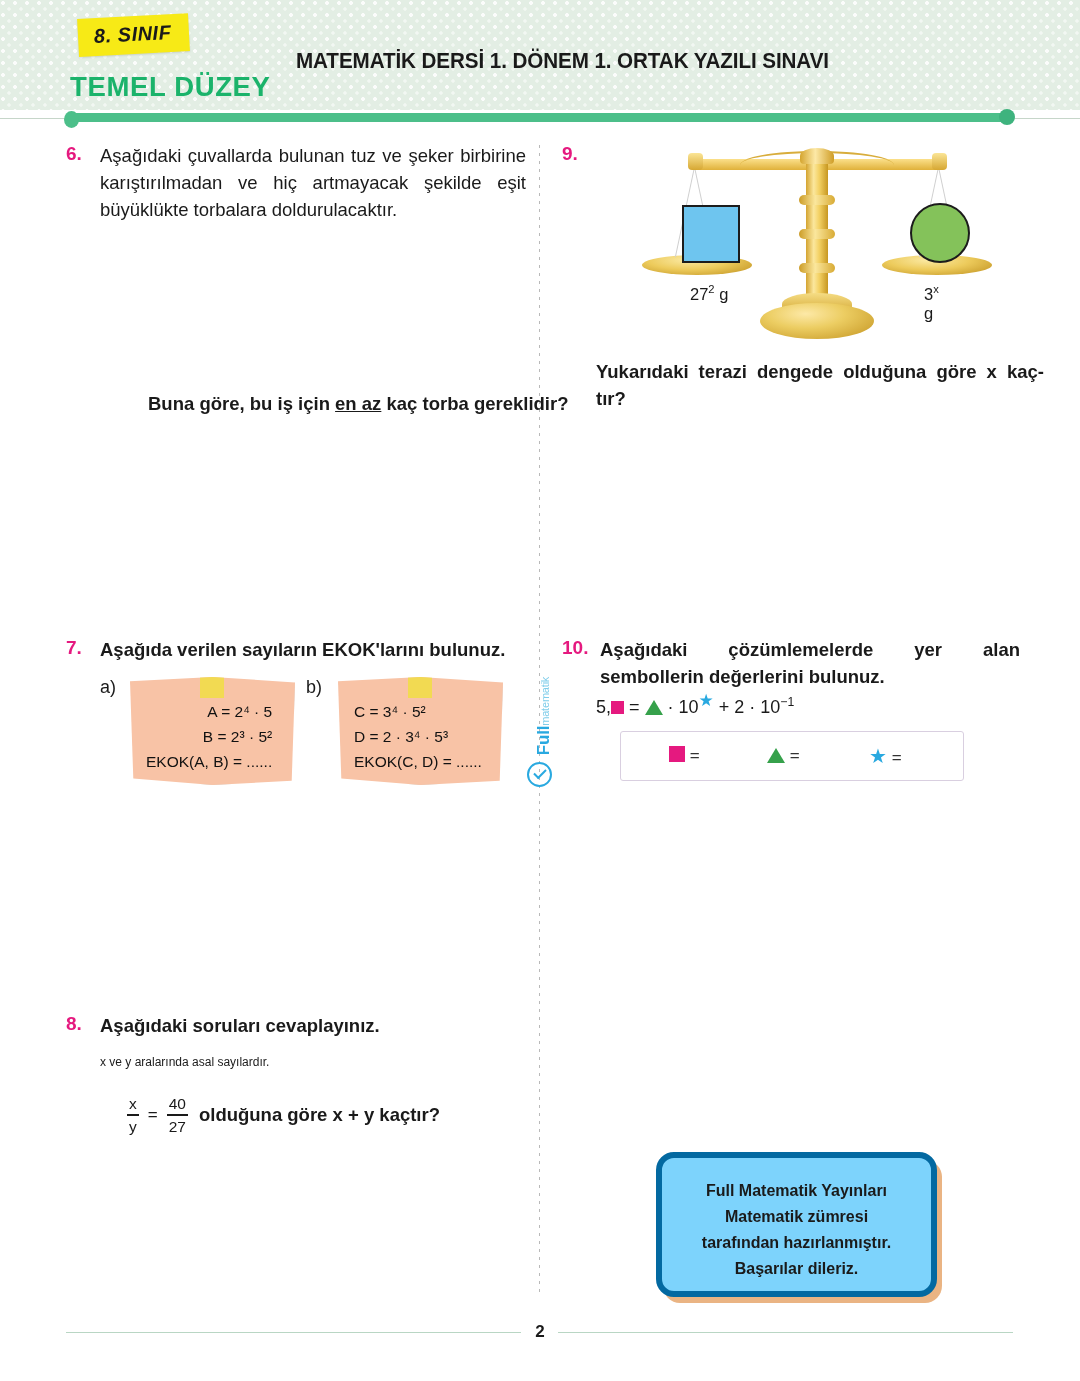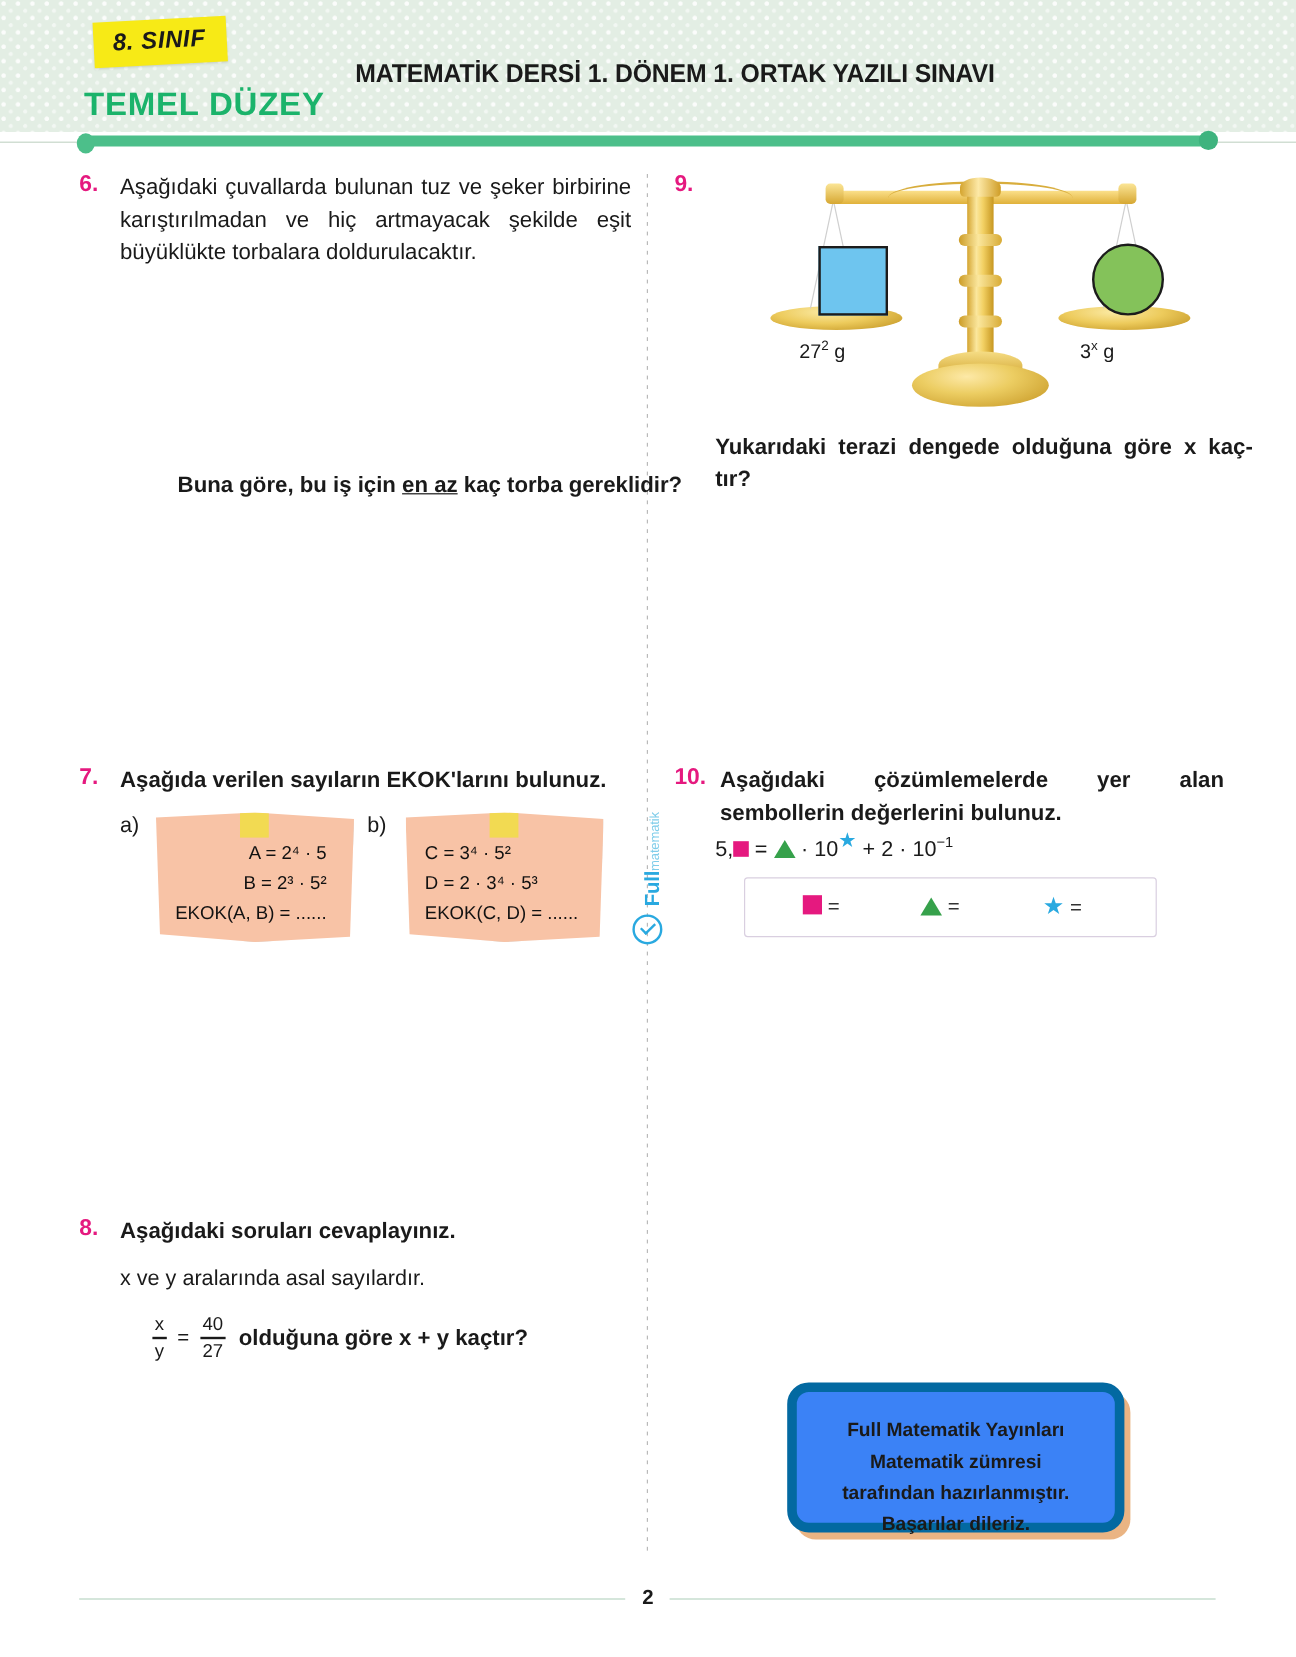--- a/index.html
+++ b/index.html
@@ -285,21 +285,21 @@
   }
   .weight-ci {
     position: absolute; left: 228px; top: 60px;
     width: 56px; height: 56px;
     background: #84c25a;
     border: 2px solid #1c1c1c;
     border-radius: 50%;
   }
   .wlabel {
     position: absolute; top: 140px;
-    font-size: 16.5px; color: #1a1a1a;
+    font-size: 16.5px; color: #1a1a1a; margin-left: 24px;
   }
   .wlabel.l { left: -16px; }
   .wlabel.r { left: 218px; }
   sup, .sup { font-size: 0.68em; vertical-align: super; }
   #q9 .ask { position: absolute; left: 34px; top: 216px; width: 448px; font-size: 18.5px; font-weight: bold; line-height: 1.45; text-align: justify; }
 
   
   #q7 { left: 66px; top: 637px; width: 470px; }
   #q7 .qbody { left: 34px; top: 0; width: 440px; font-weight: bold; }
   .abc { position: absolute; font-size: 18px; color: #1a1a1a; }
@@ -355,36 +355,36 @@
   .sym-tri {
     display: inline-block; width: 0; height: 0;
     border-left: 9px solid transparent; border-right: 9px solid transparent;
     border-bottom: 15px solid #36a14b; vertical-align: -2px;
   }
   .sym-star { color: #29a9e0; font-size: 17px; line-height: 0; }
 
   
   #q8 { left: 66px; top: 1013px; width: 470px; }
   #q8 .qbody { left: 34px; top: 0; width: 440px; font-weight: bold; }
-  #q8 .sub { position: absolute; left: 34px; top: 42px; font-size: 18px; font-weight: normal; }
+  #q8 .sub { position: absolute; left: 34px; top: 42px; font-size: 12px; font-weight: normal; }
   #q8 .fr-row { position: absolute; left: 58px; top: 82px; font-size: 18.5px; font-weight: bold; display: flex; align-items: center; }
   .frac { display: inline-flex; flex-direction: column; align-items: center; font-size: 15.5px; font-weight: normal; margin: 0 3px; line-height: 1.12; }
   .frac .num { padding: 0 2px; }
   .frac .bar { width: 100%; height: 1.4px; background: #1a1a1a; margin: 2px 0; }
   .frac .den { padding: 0 2px; }
   .eqs { margin: 0 6px; font-weight: normal; font-size: 17px; }
 
   
   .notice {
     position: absolute;
     left: 656px; top: 1152px;
-    width: 281px; height: 125px;
-    border: 8px solid #0369a1;
+    width: 281px; height: 145px;
+    border: 6px solid #0369a1;
     border-radius: 18px;
-    background: #3b82f6;
+    background: #7dd3fc;
     box-sizing: border-box;
     box-shadow: 6px 7px 0 -1px rgba(216,118,30,0.55);
   }
   .notice .txt {
     position: absolute;
     left: 0; top: 20px; width: 100%;
     text-align: center;
     font-size: 16px;
     font-weight: bold;
     line-height: 1.62;

